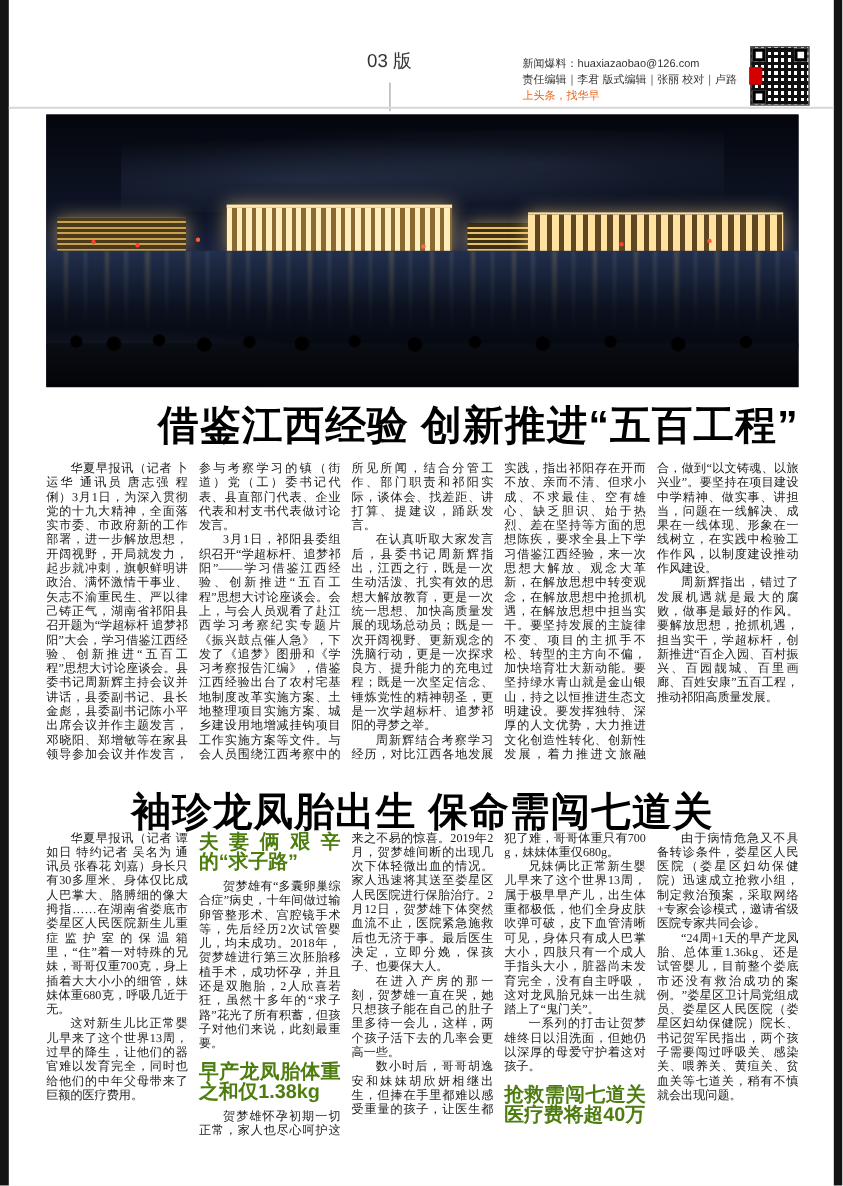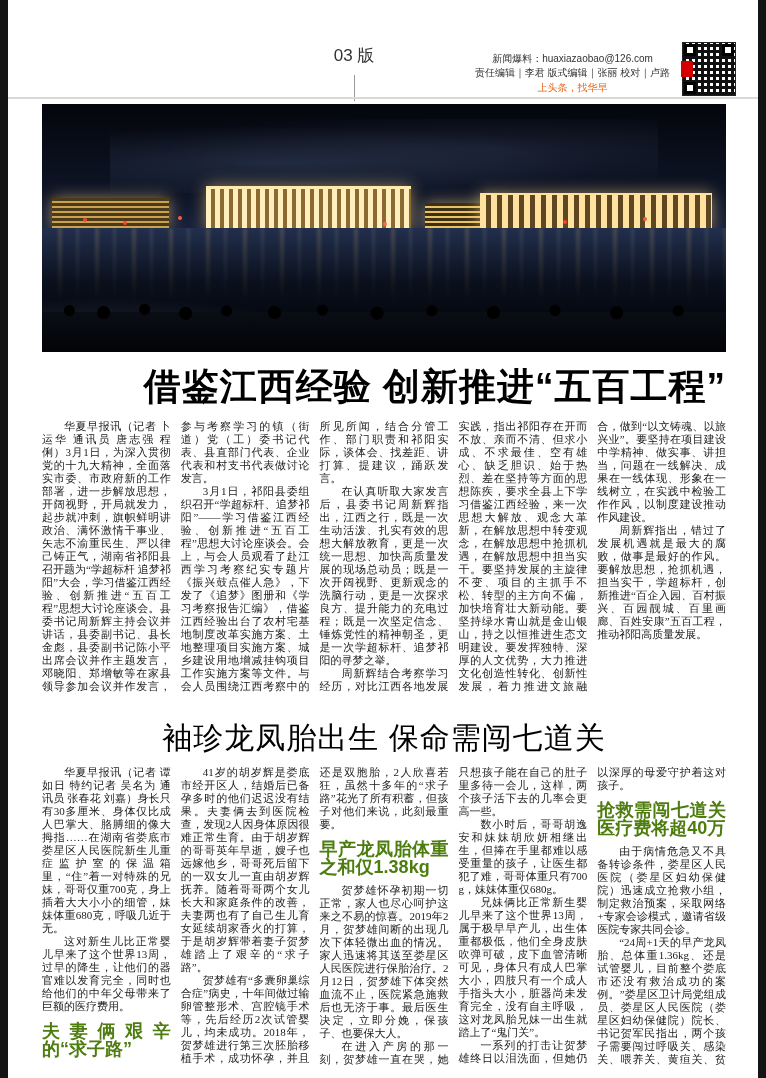--- a/index.html
+++ b/index.html
@@ -17,21 +17,21 @@
   
   .hdr{position:absolute;left:42px;top:44px;right:100px;height:52px;}
   .hdr-left{display:flex;align-items:center;gap:8px;flex-direction:column;}
   .edition{font-family:"Liberation Sans",sans-serif;font-size:17px;color:#333;}
   .vsep{width:1px;height:26px;background:#999;}
   .masthead{background:#d40000;color:#ffe600;font-family:"Liberation Sans",sans-serif;
     font-weight:bold;font-size:15px;padding:3px 5px 6px 5px;line-height:14px;letter-spacing:1px;
     border:1px solid #a00000;position:relative;}
   .masthead:after{content:"";position:absolute;left:2px;right:2px;bottom:2px;height:2px;background:#ffe600;opacity:.8;}
   .section{font-family:"Liberation Sans",sans-serif;font-size:20px;color:#222;letter-spacing:2px;}
-  .hdr-right{position:absolute;right:96px;top:52px;text-align:center;
+  .hdr-right{position:absolute;right:96px;top:52px;text-align:left;
     font-family:"Liberation Sans",sans-serif;font-size:10px;color:#333;line-height:14px;}
   .slogan{color:#e8641b;margin-top:1px;}
   .qr{position:absolute;right:30px;top:42px;width:52px;height:52px;background:#fff;border:1px solid #222;
     background-image:
       repeating-linear-gradient(0deg,#111 0 3px,transparent 3px 6px),
       repeating-linear-gradient(90deg,#111 0 3px,#fff 3px 6px);}
   .qr .fp{position:absolute;width:12px;height:12px;border:3px solid #000;background:#fff;box-sizing:border-box;}
   .qr .fp.tl{left:1px;top:1px;} .qr .fp.tr{right:1px;top:1px;} .qr .fp.bl{left:1px;bottom:1px;}
   .qr .badge{position:absolute;left:-2px;top:18px;width:12px;height:16px;background:#d40000;}
   .hrule{position:absolute;left:8px;right:8px;top:97px;height:2px;background:#d9d9d9;}
@@ -82,27 +82,27 @@
       radial-gradient(circle at 84% 51%,#000 6px,transparent 7px),
       radial-gradient(circle at 93% 46%,#000 5px,transparent 6px);
   }
   .plaza-glow{position:absolute;left:0;bottom:0;width:45%;height:22%;
     background:radial-gradient(ellipse at 20% 100%,rgba(120,140,180,.35),transparent 70%);}
 
   
   h1.a1{margin:14px 0 0 0;text-align:right;font-family:"Liberation Sans",sans-serif;
     font-weight:bold;font-size:37px;line-height:42px;color:#000;letter-spacing:1px;}
   h1.a2{margin:10px 0 0 0;text-align:center;font-family:"Liberation Sans",sans-serif;
-    font-weight:normal;font-size:30px;line-height:36px;color:#000;letter-spacing:1px;}
+    font-weight:bold;font-size:36px;line-height:36px;color:#000;letter-spacing:1px;}
 
   
   .cols{column-count:5;column-gap:10px;text-align:justify;
     font-size:11px;line-height:13px;color:#1a1a1a;overflow:hidden;}
   .cols.a1{margin-top:12px;height:290px;}
-  .cols.a2{margin-top:10px;height:302px;}
+  .cols.a2{height:302px;}
   .cols p{margin:0;text-indent:2em;word-break:break-all;}
   .cols h3{font-family:"Liberation Sans",sans-serif;font-weight:bold;font-size:18px;
     line-height:18px;margin:9px 0 8px 0;color:#4d7c0f;text-indent:0;}
 </style>
 </head>
 <body>
 
 <div class="page">
   <div class="edge left"></div>
   <div class="edge right"></div>
@@ -159,21 +159,20 @@
       </div>
     </article>
 
     <article>
       <h1 class="a2">袖珍龙凤胎出生 保命需闯七道关</h1>
       <div class="cols a2">
         <p>华夏早报讯（记者 谭如日 特约记者 吴名为 通讯员 张春花 刘嘉）身长只有30多厘米、身体仅比成人巴掌大、胳膊细的像大拇指……在湖南省娄底市娄星区人民医院新生儿重症监护室的保温箱里，“住”着一对特殊的兄妹，哥哥仅重700克，身上插着大大小小的细管，妹妹体重680克，呼吸几近于无。</p>
         <p>这对新生儿比正常婴儿早来了这个世界13周，过早的降生，让他们的器官难以发育完全，同时也给他们的中年父母带来了巨额的医疗费用。</p>
 
         <h3>夫妻俩艰辛的“求子路”</h3>
-        <p>41岁的胡岁辉是娄底市经开区人，结婚后已备孕多时的他们迟迟没有结果。夫妻俩去到医院检查，发现2人因身体原因很难正常生育。由于胡岁辉的哥哥英年早逝，嫂子也远嫁他乡，哥哥死后留下的一双女儿一直由胡岁辉抚养。随着哥哥两个女儿长大和家庭条件的改善，夫妻两也有了自己生儿育女延续胡家香火的打算，于是胡岁辉带着妻子贺梦雄踏上了艰辛的“求子路”。</p>
         <p>贺梦雄有“多囊卵巢综合症”病史，十年间做过输卵管整形术、宫腔镜手术等，先后经历2次试管婴儿，均未成功。2018年，贺梦雄进行第三次胚胎移植手术，成功怀孕，并且还是双胞胎，2人欣喜若狂，虽然十多年的“求子路”花光了所有积蓄，但孩子对他们来说，此刻最重要。</p>
 
         <h3>早产龙凤胎体重之和仅1.38kg</h3>
         <p>贺梦雄怀孕初期一切正常，家人也尽心呵护这来之不易的惊喜。2019年2月，贺梦雄间断的出现几次下体轻微出血的情况。家人迅速将其送至娄星区人民医院进行保胎治疗。2月12日，贺梦雄下体突然血流不止，医院紧急施救后也无济于事。最后医生决定，立即分娩，保孩子、也要保大人。</p>
         <p>在进入产房的那一刻，贺梦雄一直在哭，她只想孩子能在自己的肚子里多待一会儿，这样，两个孩子活下去的几率会更高一些。</p>
         <p>数小时后，哥哥胡逸安和妹妹胡欣妍相继出生，但捧在手里都难以感受重量的孩子，让医生都犯了难，哥哥体重只有700g，妹妹体重仅680g。</p>
         <p>兄妹俩比正常新生婴儿早来了这个世界13周，属于极早早产儿，出生体重都极低，他们全身皮肤吹弹可破，皮下血管清晰可见，身体只有成人巴掌大小，四肢只有一个成人手指头大小，脏器尚未发育完全，没有自主呼吸，这对龙凤胎兄妹一出生就踏上了“鬼门关”。</p>
         <p>一系列的打击让贺梦雄终日以泪洗面，但她仍以深厚的母爱守护着这对孩子。</p>
 
         <h3>抢救需闯七道关 医疗费将超40万</h3>

